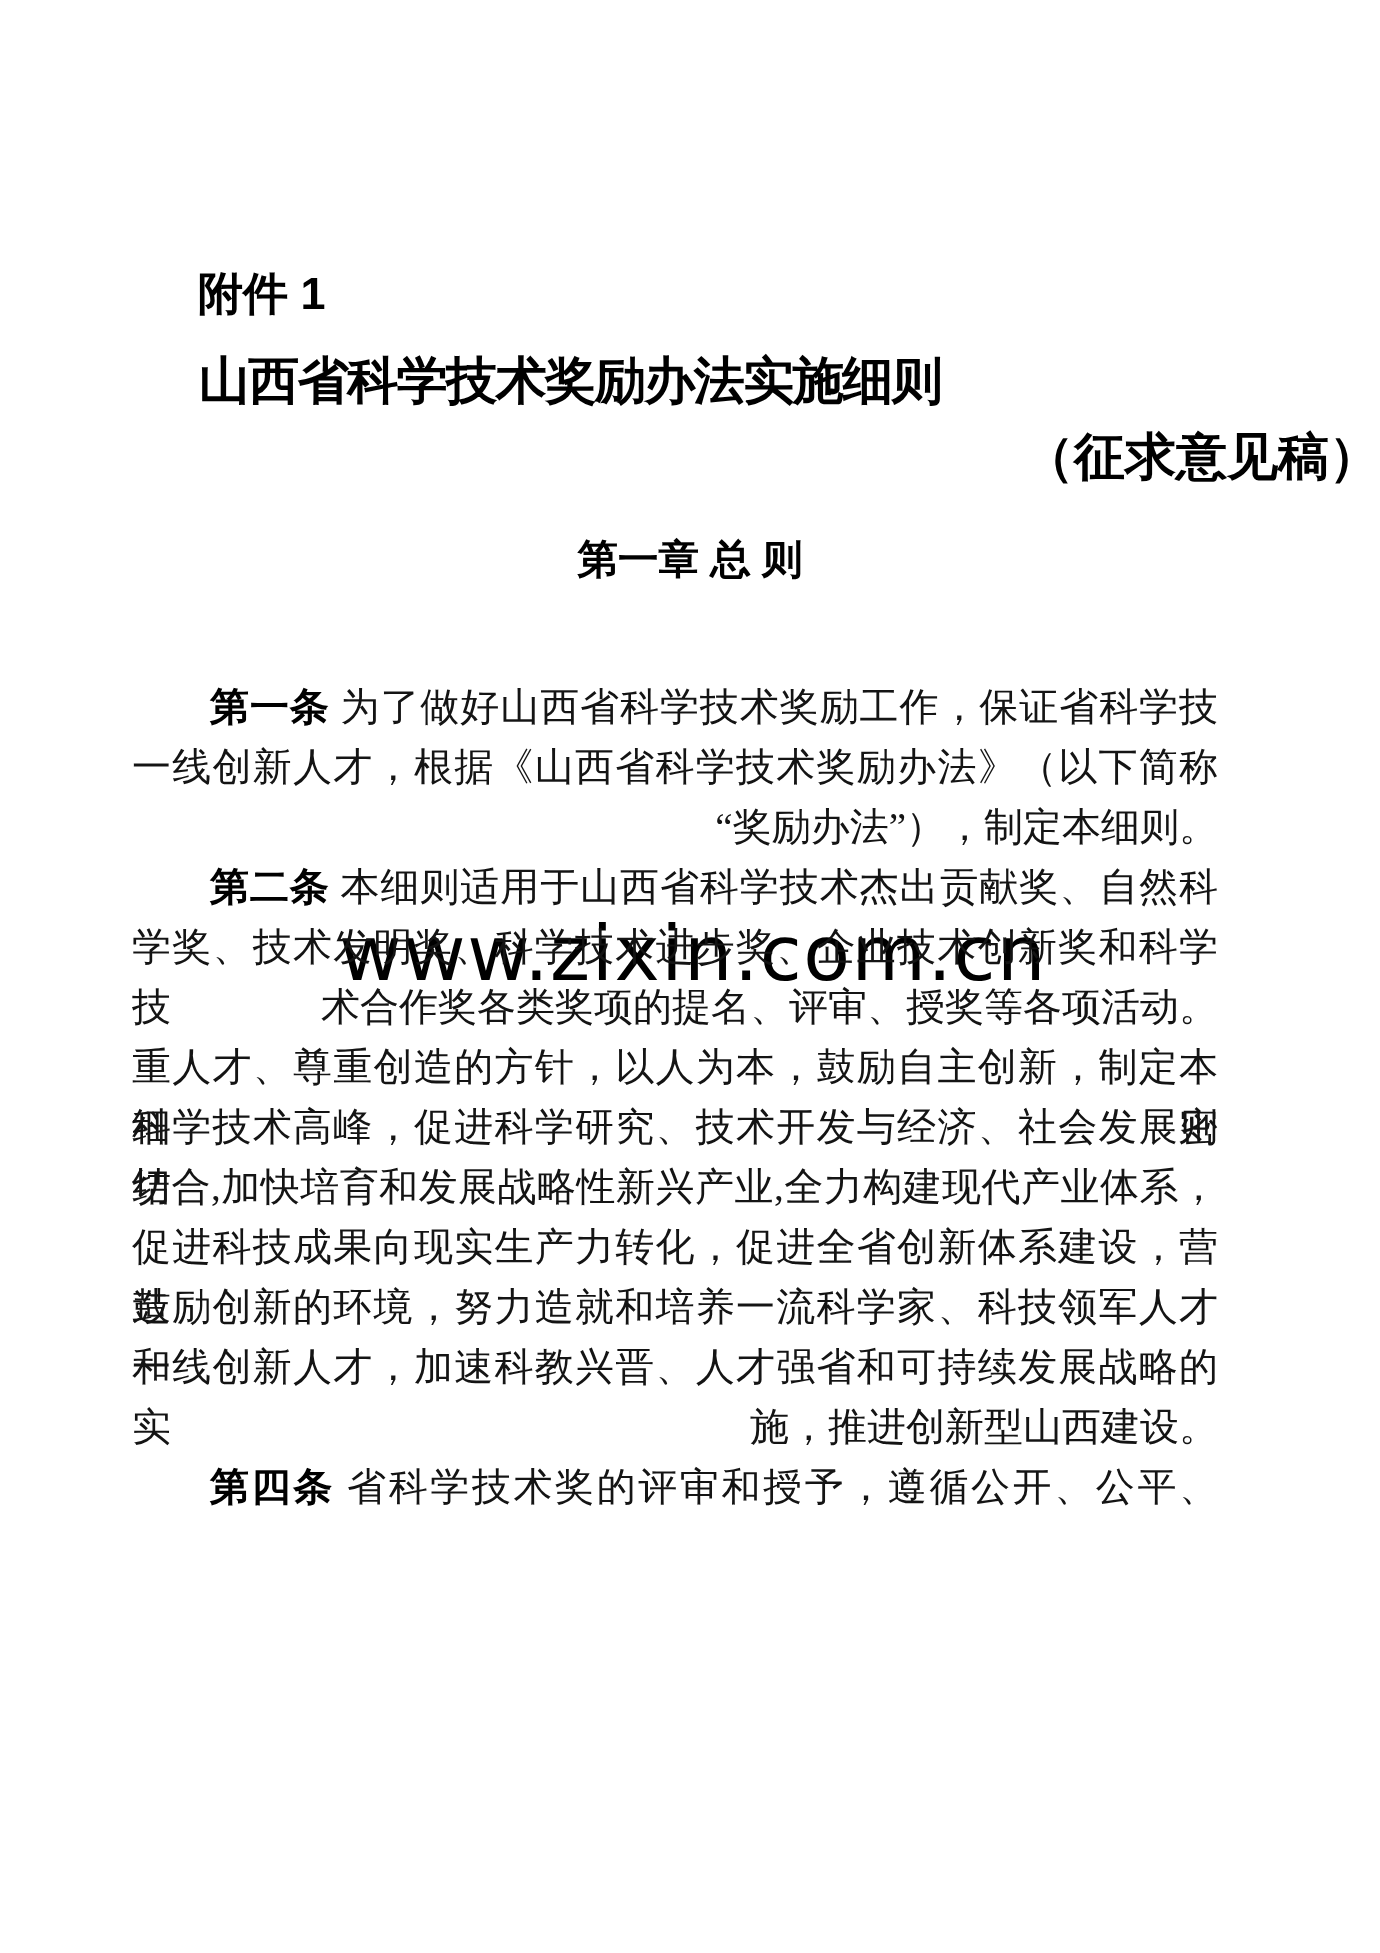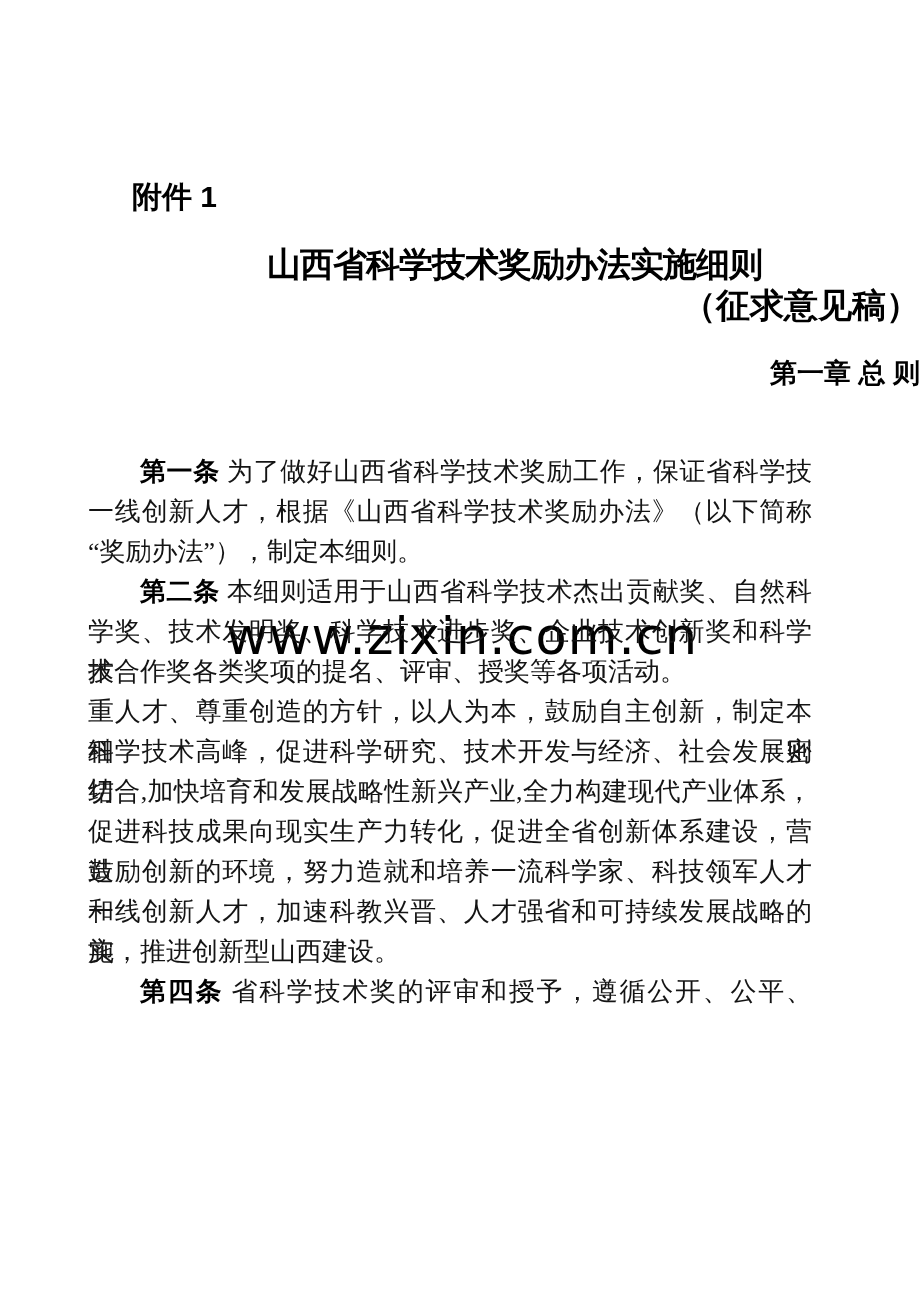--- a/index.html
+++ b/index.html
@@ -30,22 +30,22 @@
     left: 132px; top: 180px;
     font-family: "Liberation Sans", "DejaVu Sans", sans-serif;
     font-weight: bold;
     font-size: 30px; line-height: 34px;
     color: #000000;
     z-index: 1;
   }
   .title {
     position: absolute;
     left: 0; width: 744px; top: 224px;
-    margin: 18px;
-    text-align: right;
+    margin: 8px;
+    text-align: center;
     font-family: "Liberation Sans", "DejaVu Sans", sans-serif;
     font-weight: bold;
     font-size: 34px; line-height: 44px;
     letter-spacing: -1px;
     color: #000000;
     z-index: 1;
   }
   .subtitle {
     position: absolute;
     left: 0; width: 920px; top: 284px;
@@ -54,39 +54,39 @@
     font-family: "Liberation Sans", "DejaVu Sans", sans-serif;
     font-weight: bold;
     font-size: 34px; line-height: 42px;
     color: #000000;
     z-index: 1;
   }
   .chapter {
     position: absolute;
     left: 0; width: 920px; top: 356px;
     margin: 0;
-    text-align: right;
+    text-align: center;
     font-family: "Liberation Sans", "DejaVu Sans", sans-serif;
     font-weight: bold;
     font-size: 27px; line-height: 34px;
     color: #000000;
     z-index: 1;
   }
   .doc-body {
     position: absolute;
     left: 88px; top: 452px;
     width: 724px;
     z-index: 1;
   }
   .line {
     height: 40px;
     line-height: 40px;
     font-size: 26px;
     color: #141414;
-    text-align: left;
+    text-align: right;
   }
   .line.just {
     text-align: justify;
     text-align-last: justify;
   }
   .line.ind {
     text-indent: 52px;
   }
   .line b {
     font-weight: bold;

